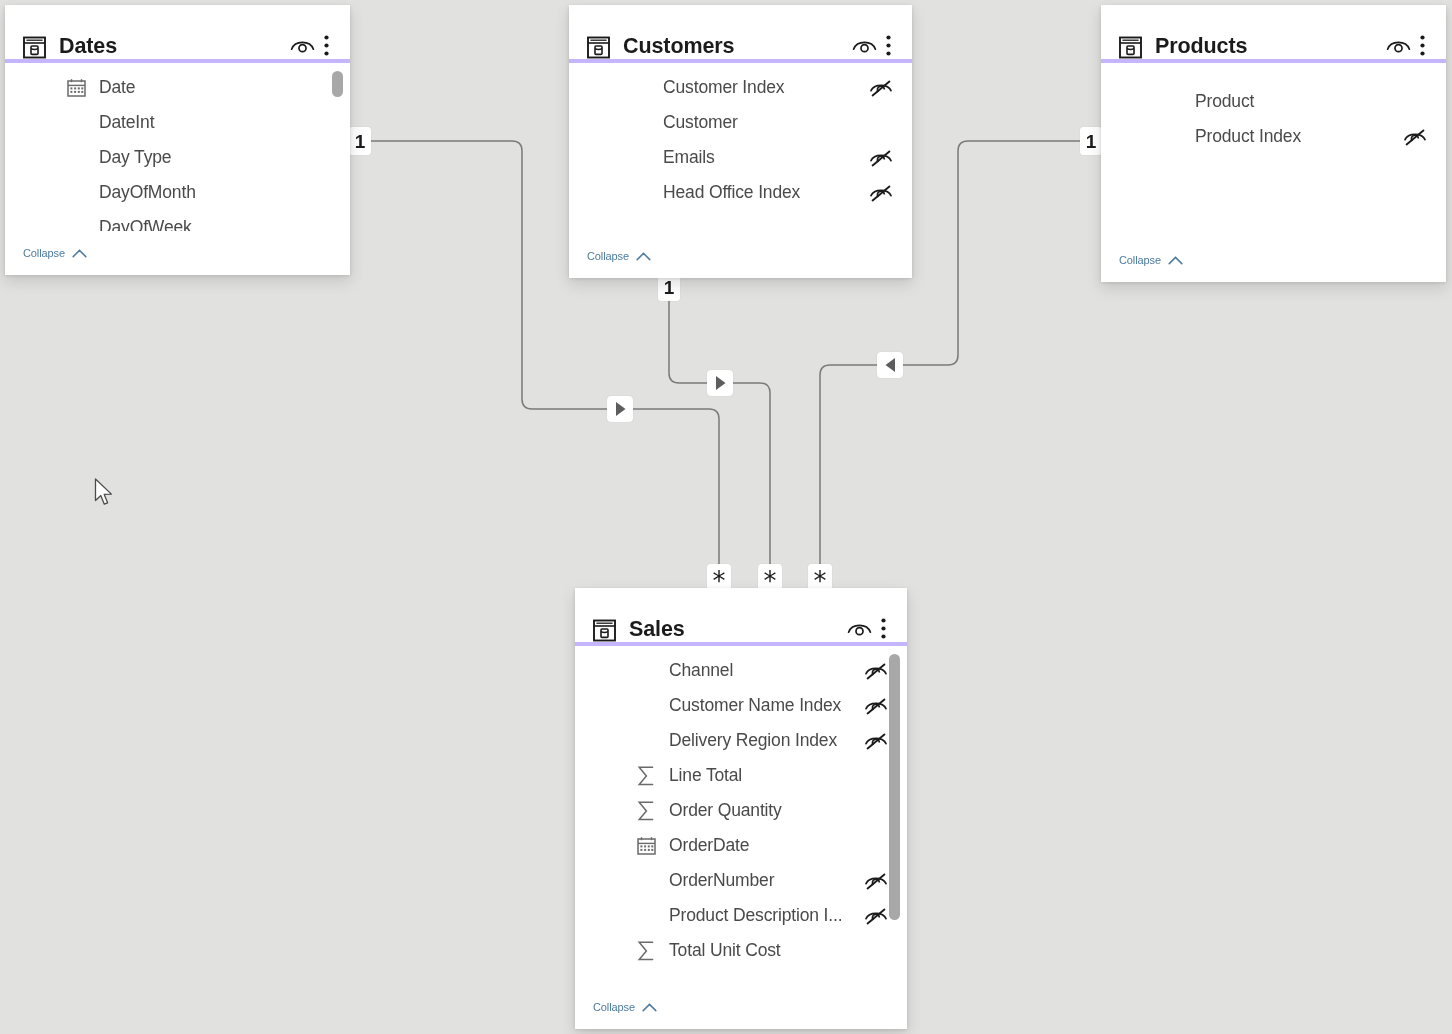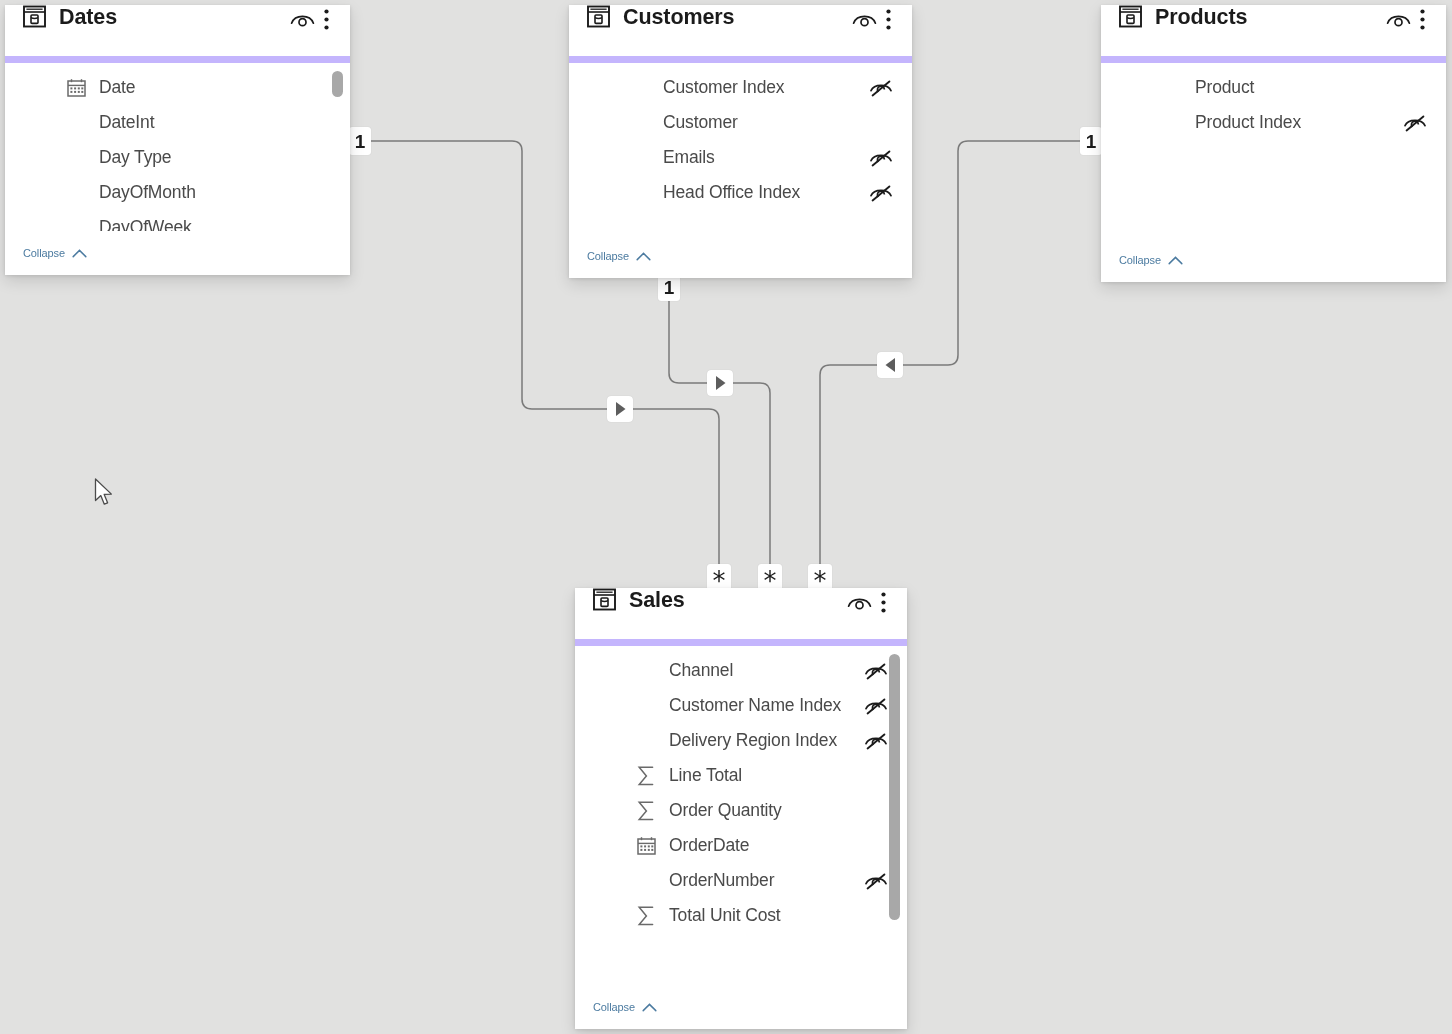--- a/index.html
+++ b/index.html
@@ -66,23 +66,23 @@
     background: #ffffff;
     box-shadow: 0 1.2px 3.6px rgba(0,0,0,0.13), 0 6.4px 14.4px rgba(0,0,0,0.13);
     overflow: hidden;
     display: flex;
     flex-direction: column;
   }
   .card-header {
     height: 58px;
     min-height: 58px;
     display: flex;
-    align-items: flex-start;
+    align-items: flex-end;
     padding: 0 14px 0 18px;
-    border-bottom: 7px solid #c4b5fd;
+    border-bottom: 4px solid #c4b5fd;
     background: #fff;
   }
   .tbl-icon {
     width: 23px; height: 23px;
     margin-right: 13px;
     flex: 0 0 auto;
   }
   .card-title {
     font-size: 21.5px;
     font-weight: 700;
@@ -363,21 +363,21 @@
           <span class="collapse-link">
             <span>Collapse</span>
             <span>
               <svg width="15" height="9" viewBox="0 0 15 9">
                 <path d="M1.2 7.6 L7.5 1.4 L13.8 7.6" fill="none" stroke="#4c7ba0" stroke-width="1.5" stroke-linecap="round"></path>
               </svg>
             </span>
           </span>
         </div>
       </div>
-      <div class="card" style="left: 1101px; top: 5px; width: 345px; height: 277px;">
+      <div class="card" style="left: 1101px; top: 5px; width: 345px; height: 277px; gap: 14px;">
         <div class="card-header">
           <span class="tbl-icon"><svg width="23" height="23" viewBox="0 0 23 23">
               <rect x="1" y="1.5" width="21" height="20" fill="none" stroke="#1b1b1b" stroke-width="1.9"></rect>
               <line x1="1" y1="7" x2="22" y2="7" stroke="#1b1b1b" stroke-width="1.6"></line>
               <line x1="3.4" y1="4.2" x2="19.6" y2="4.2" stroke="#1b1b1b" stroke-width="1.3"></line>
               <rect x="8" y="10" width="7" height="8.4" rx="1" fill="none" stroke="#1b1b1b" stroke-width="1.6"></rect>
               <path d="M8 12.6 Q11.5 14.4 15 12.6" fill="none" stroke="#1b1b1b" stroke-width="1.3"></path>
             </svg></span>
           <span class="card-title">Products</span>
           <span class="hdr-btn">
@@ -526,20 +526,31 @@
             <span class="field-name">OrderNumber</span>
             <span class="field-hidden">
               <svg width="24" height="20" viewBox="0 0 24 20">
                 <path d="M2 12.6 C5 5.6 19 5.6 22 12.6" fill="none" stroke="#1b1b1b" stroke-width="1.7" stroke-linecap="round"></path>
                 <path d="M15.4 11.6 a3.5 3.5 0 1 0 -6.1 2.4" fill="none" stroke="#1b1b1b" stroke-width="1.7"></path>
                 <line x1="3.6" y1="17.4" x2="20.4" y2="3.4" stroke="#1b1b1b" stroke-width="1.9" stroke-linecap="round"></line>
               </svg>
             </span>
           </div>
           <div class="field-row">
+            <span class="field-icon"></span>
+            <span class="field-name">Product Description I...</span>
+            <span class="field-hidden">
+              <svg width="24" height="20" viewBox="0 0 24 20">
+                <path d="M2 12.6 C5 5.6 19 5.6 22 12.6" fill="none" stroke="#1b1b1b" stroke-width="1.7" stroke-linecap="round"></path>
+                <path d="M15.4 11.6 a3.5 3.5 0 1 0 -6.1 2.4" fill="none" stroke="#1b1b1b" stroke-width="1.7"></path>
+                <line x1="3.6" y1="17.4" x2="20.4" y2="3.4" stroke="#1b1b1b" stroke-width="1.9" stroke-linecap="round"></line>
+              </svg>
+            </span>
+          </div>
+          <div class="field-row">
             <span class="field-icon">
               <svg width="18" height="20" viewBox="0 0 18 20">
                 <path d="M15.6 1.3 H2.2 L9.4 9.9 L2.2 18.6 H15.6" fill="none" stroke="#6a6a6a" stroke-width="1.5" stroke-linejoin="miter" stroke-linecap="round"></path>
               </svg>
             </span>
             <span class="field-name">Total Unit Cost</span>
             <span class="field-hidden"></span>
           </div>
           <div class="scroll-track" style="top: 0px; bottom: 0px;">
             <div class="scroll-thumb" style="top: 8px; height: 266px;"></div>

